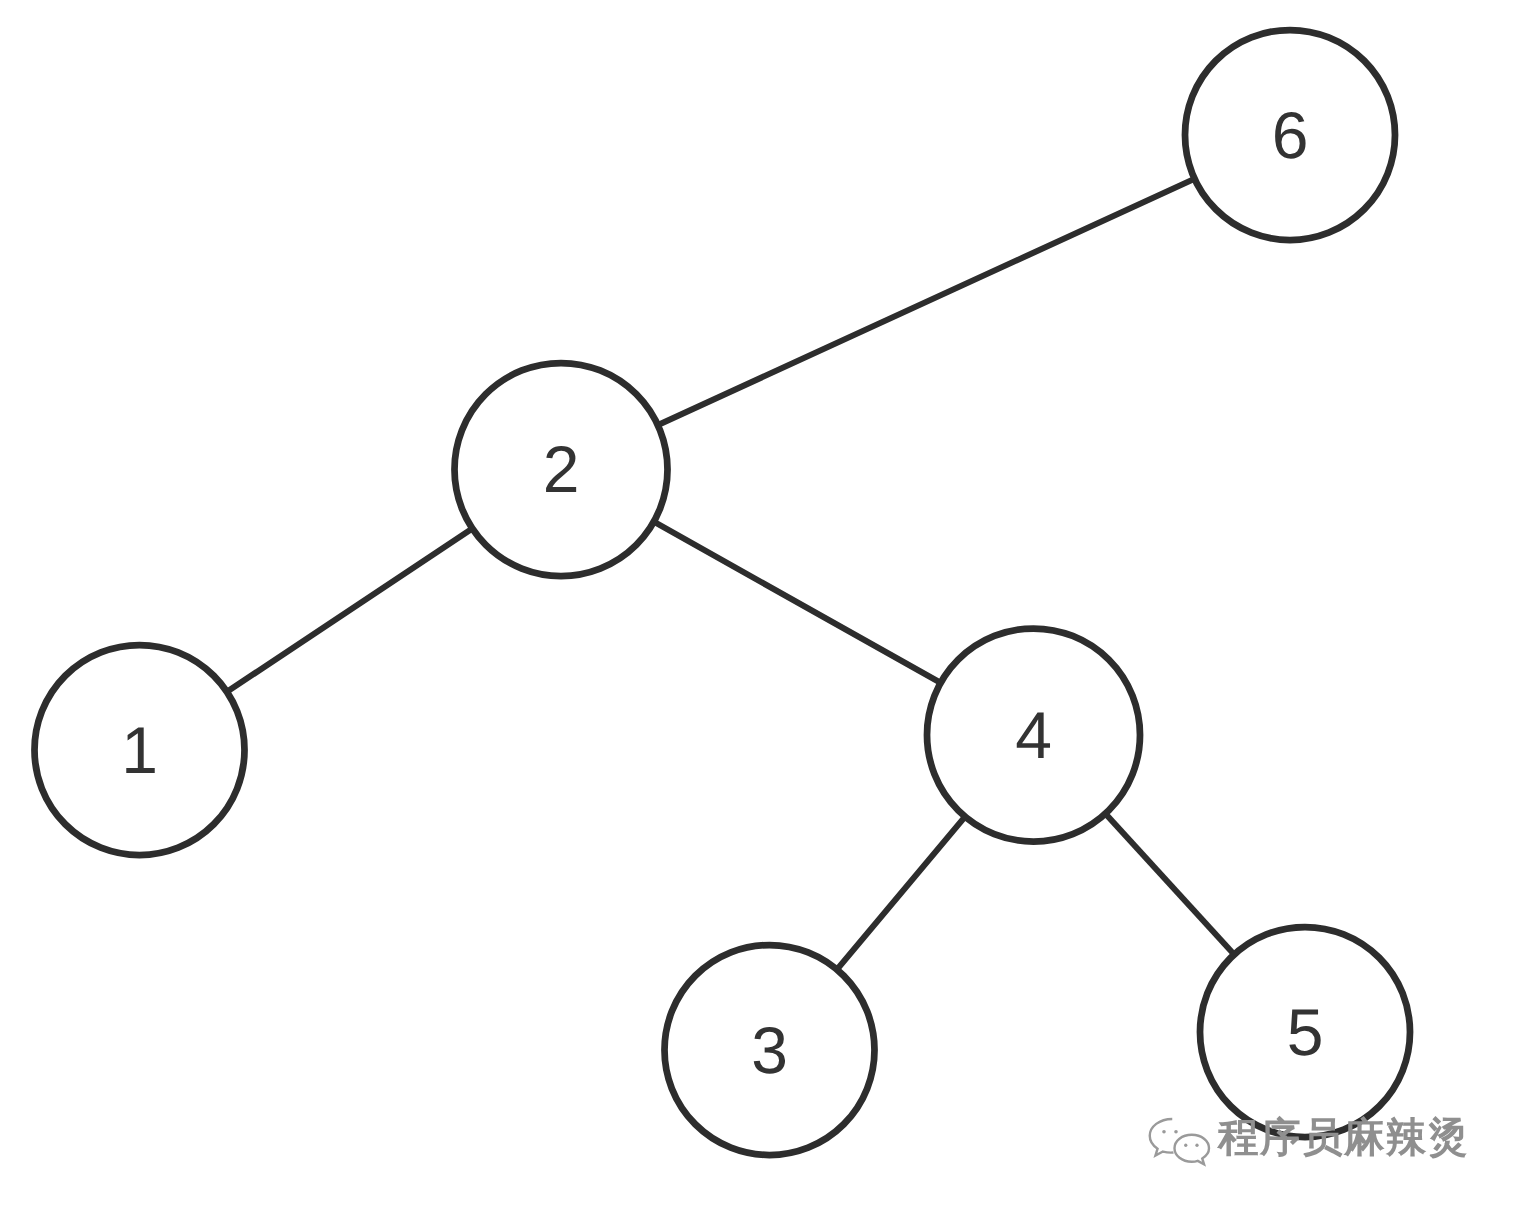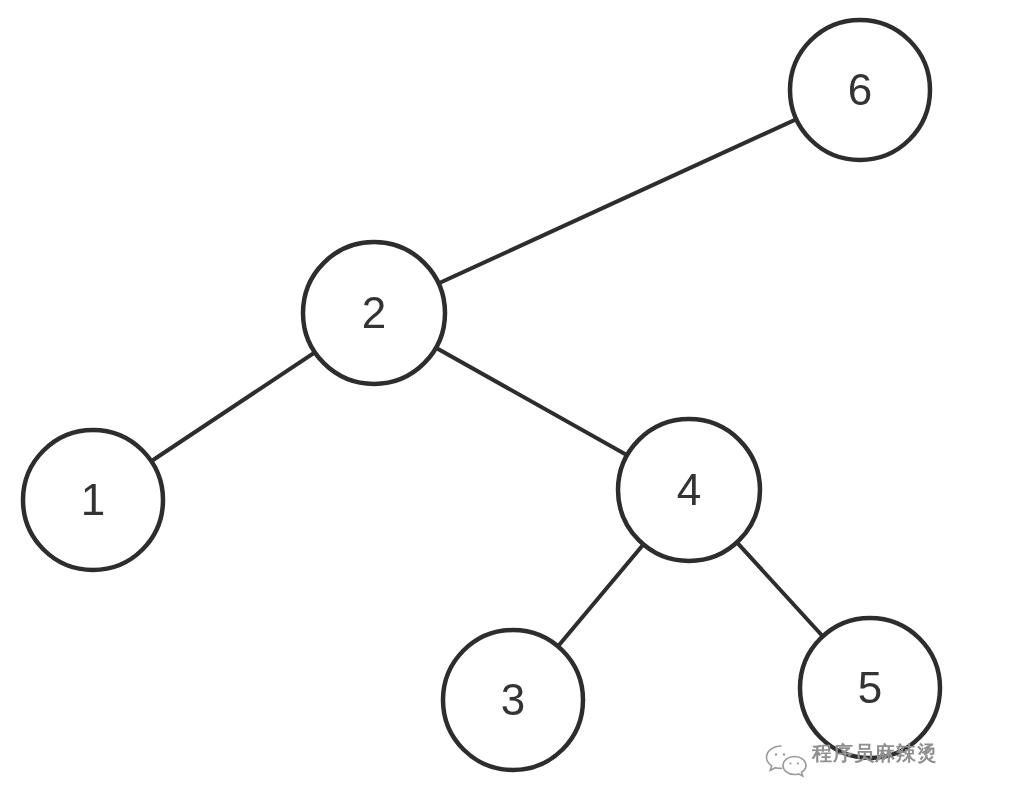--- a/index.html
+++ b/index.html
@@ -44,21 +44,21 @@
   }
   .wm-icon {
     position: absolute;
     left: 0;
     top: 4px;
   }
   .wm-line1 {
     position: absolute;
     left: 48px;
     top: 0px;
-    font-size: 20px;
+    font-size: 27px;
     font-weight: 700;
     letter-spacing: 1px;
     white-space: nowrap;
   }
   .wm-line2 {
     position: absolute;
     left: 44px;
     top: 19px;
     font-size: 22px;
     font-weight: 400;

